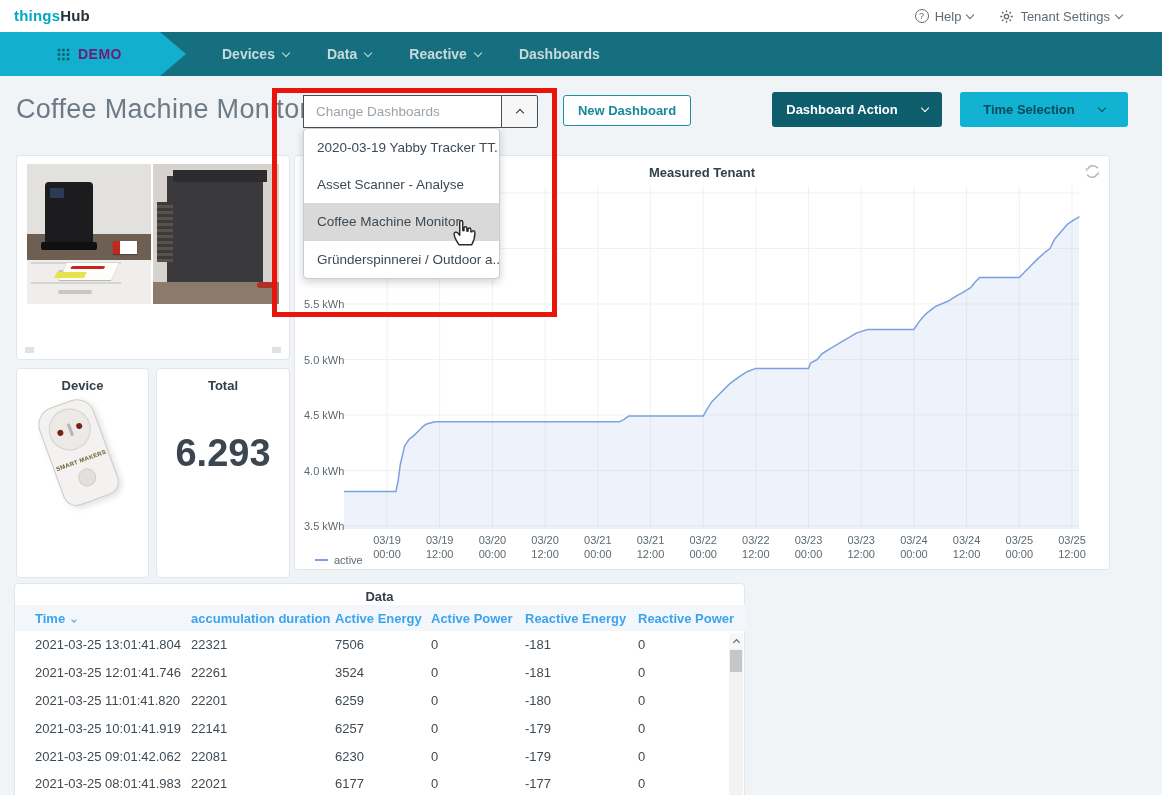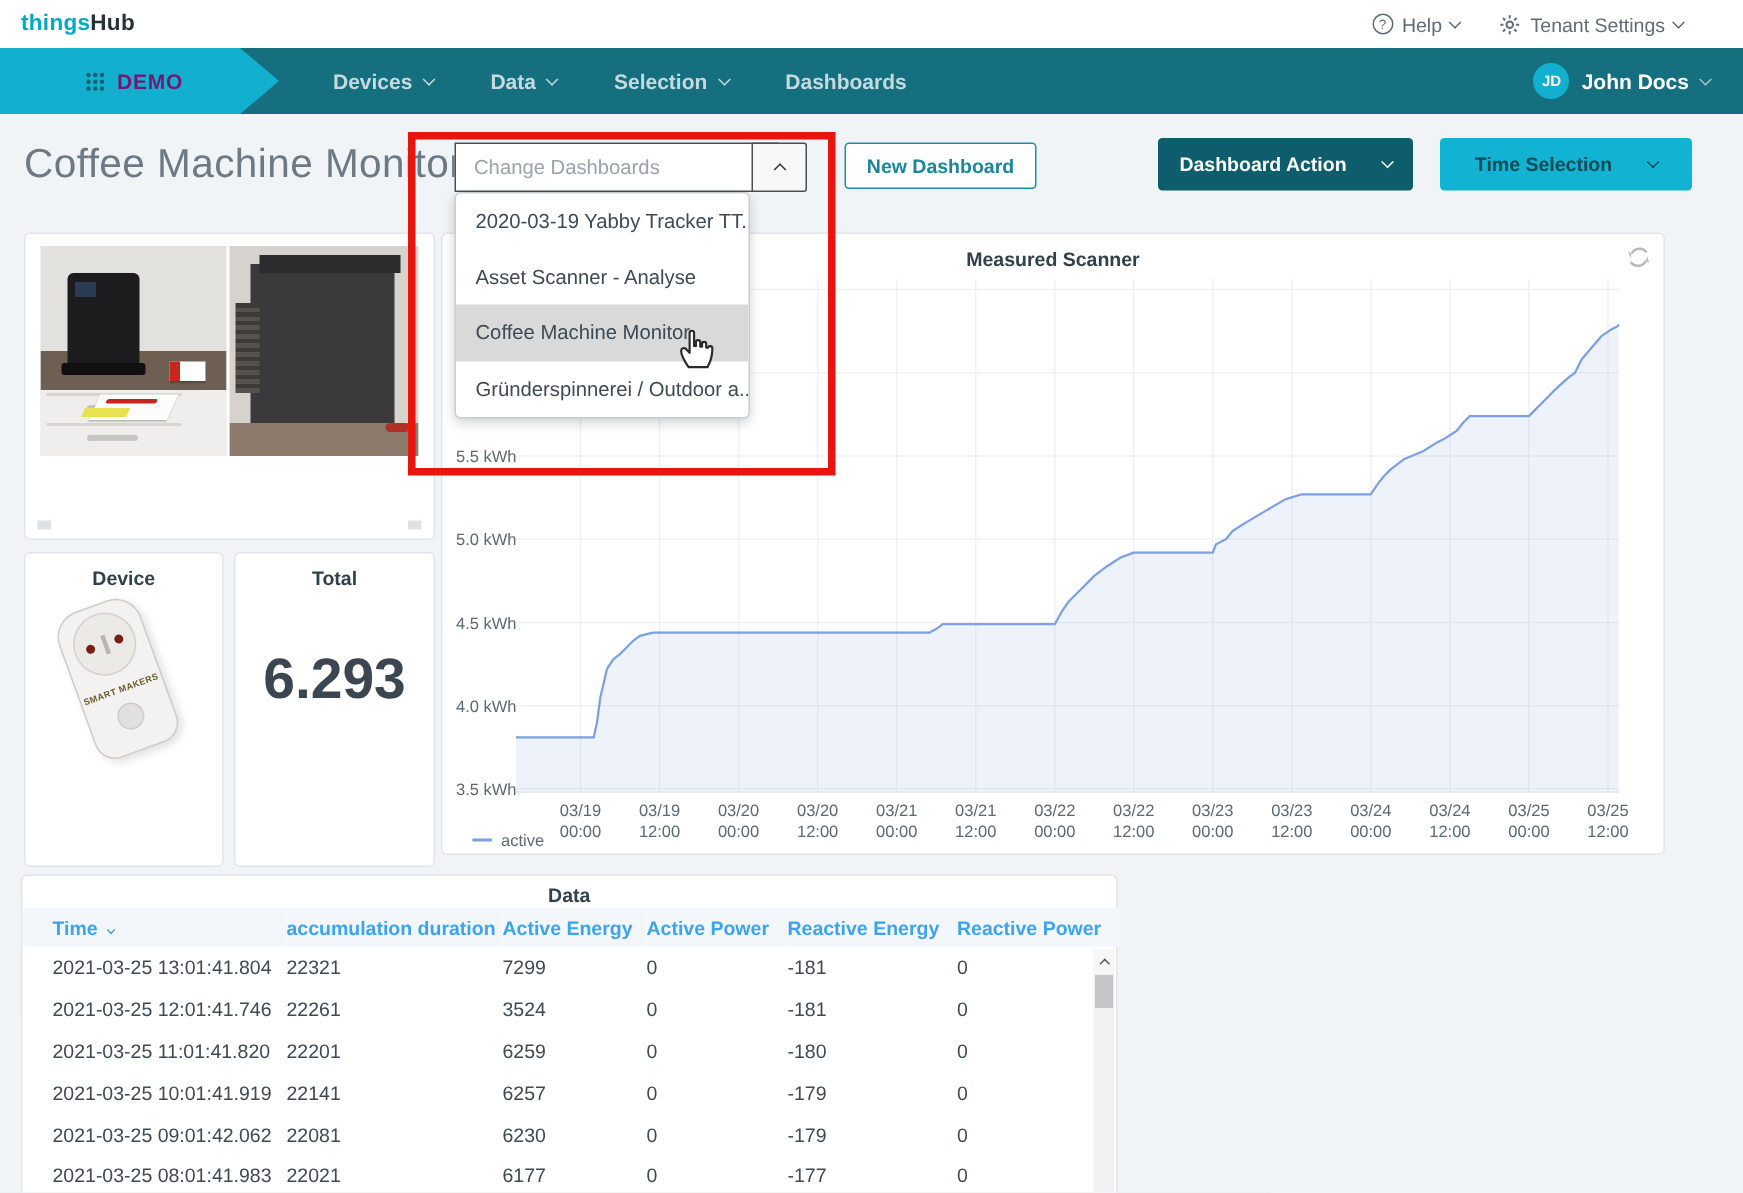--- a/index.html
+++ b/index.html
@@ -158,32 +158,27 @@
     <div class="nav-items">
         <div class="nav-item">
           <span>Devices</span>
           <span class="cv"></span>
         </div>
         <div class="nav-item">
           <span>Data</span>
           <span class="cv"></span>
         </div>
         <div class="nav-item">
-          <span>Selection</span>
+          <span>Reactive</span>
           <span class="cv"></span>
         </div>
         <div class="nav-item">
           <span>Dashboards</span>
         </div>
       </div>
-    <div class="nav-user">
-      <span class="avatar">JD</span>
-      <span>John Docs</span>
-      <span class="cv" style="color:#9fc6cd"></span>
-    </div>
   </div>
 
   <div class="page-title">Coffee Machine Monitor</div>
 
   <input class="combo-input" value="" placeholder="Change Dashboards" style="">
   <div class="combo-caret">
     <span class="cv cv-up"></span>
   </div>
 
   <div class="btn btn-new">
@@ -308,21 +303,21 @@
         <line class="grid" x1="49" y1="148.0" x2="784" y2="148.0"></line>
         <text class="tick" x="9" y="152.0">5.5 kWh</text>
         <line class="grid" x1="49" y1="92.5" x2="784" y2="92.5"></line>
         <line class="grid" x1="49" y1="37.0" x2="784" y2="37.0"></line>
         <path d="M49.0,371 L49.0,335.6 L100.8,335.6 L103.0,325.6 L105.2,309.0 L109.6,290.1 L114.0,283.4 L118.3,280.1 L122.7,275.7 L127.1,271.2 L131.5,267.9 L140.3,265.7 L324.7,265.7 L329.1,263.4 L333.5,260.1 L408.2,260.1 L412.5,252.3 L416.9,245.7 L421.3,241.2 L425.7,236.8 L430.1,232.4 L434.5,227.9 L443.3,221.3 L452.1,215.7 L460.8,212.4 L513.5,212.4 L515.7,206.8 L522.3,203.5 L526.7,198.0 L535.5,192.4 L548.7,184.6 L561.8,176.9 L572.8,173.5 L618.9,173.5 L623.3,166.9 L627.7,161.3 L632.1,156.9 L640.9,150.2 L654.0,144.7 L662.8,139.1 L667.2,136.9 L676.0,131.3 L680.4,125.8 L684.8,121.4 L724.3,121.4 L728.7,116.9 L733.1,112.5 L741.9,103.6 L750.6,95.8 L755.0,92.5 L759.4,83.6 L766.0,75.8 L772.6,68.1 L779.2,63.6 L783.6,61.4 L784.0,60.3 L784.0,371 Z" fill="rgba(125,160,226,0.14)" stroke="none"></path>
         <path d="M49.0,335.6 L100.8,335.6 L103.0,325.6 L105.2,309.0 L109.6,290.1 L114.0,283.4 L118.3,280.1 L122.7,275.7 L127.1,271.2 L131.5,267.9 L140.3,265.7 L324.7,265.7 L329.1,263.4 L333.5,260.1 L408.2,260.1 L412.5,252.3 L416.9,245.7 L421.3,241.2 L425.7,236.8 L430.1,232.4 L434.5,227.9 L443.3,221.3 L452.1,215.7 L460.8,212.4 L513.5,212.4 L515.7,206.8 L522.3,203.5 L526.7,198.0 L535.5,192.4 L548.7,184.6 L561.8,176.9 L572.8,173.5 L618.9,173.5 L623.3,166.9 L627.7,161.3 L632.1,156.9 L640.9,150.2 L654.0,144.7 L662.8,139.1 L667.2,136.9 L676.0,131.3 L680.4,125.8 L684.8,121.4 L724.3,121.4 L728.7,116.9 L733.1,112.5 L741.9,103.6 L750.6,95.8 L755.0,92.5 L759.4,83.6 L766.0,75.8 L772.6,68.1 L779.2,63.6 L783.6,61.4 L784.0,60.3" fill="none" stroke="#7da0e2" stroke-width="1.5" stroke-linejoin="round"></path>
         <line x1="49" y1="372" x2="784" y2="372" stroke="#dde2e7"></line>
         <line x1="20" y1="404" x2="33" y2="404" stroke="#7da0e2" stroke-width="2"></line>
         <text class="tick" x="39" y="408" fill="#4a545c">active</text>
       </svg>
-    <div class="card-title">Measured Scanner</div>
+    <div class="card-title">Measured Tenant</div>
     <svg class="refresh" viewBox="0 0 16 16">
       <g fill="none" stroke="#b6babd" stroke-width="1.5">
         <path d="M13 5 A5.5 5.5 0 0 0 3.5 5.8"></path>
         <path d="M3 11 A5.5 5.5 0 0 0 12.5 10.2"></path>
       </g>
       <polygon points="3.5,5.8 1.4,4.4 2.7,8.4" fill="#b6babd"></polygon>
       <polygon points="12.5,10.2 14.6,11.6 13.3,7.6" fill="#b6babd"></polygon>
     </svg>
   </div>
 
@@ -344,21 +339,21 @@
             <th><span>Active Energy</span></th>
             <th><span>Active Power</span></th>
             <th><span>Reactive Energy</span></th>
             <th><span>Reactive Power</span></th>
           </tr>
         </thead>
       <tbody>
           <tr>
             <td>2021-03-25 13:01:41.804</td>
             <td>22321</td>
-            <td>7299</td>
+            <td>7506</td>
             <td>0</td>
             <td>-181</td>
             <td>0</td>
           </tr>
           <tr>
             <td>2021-03-25 12:01:41.746</td>
             <td>22261</td>
             <td>3524</td>
             <td>0</td>
             <td>-181</td>

